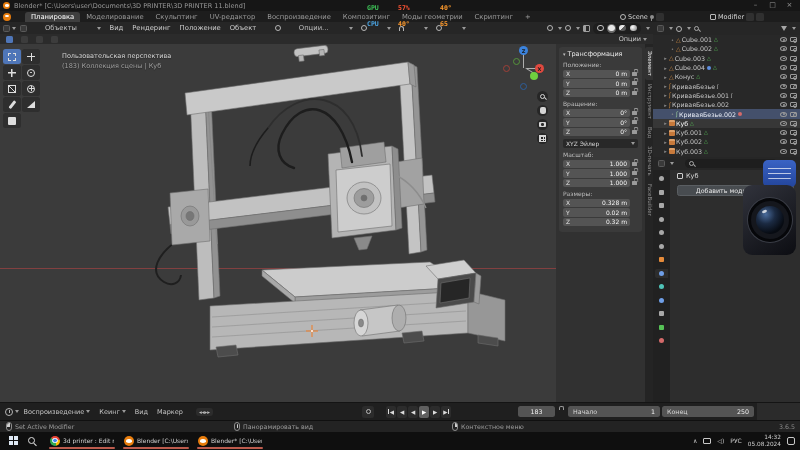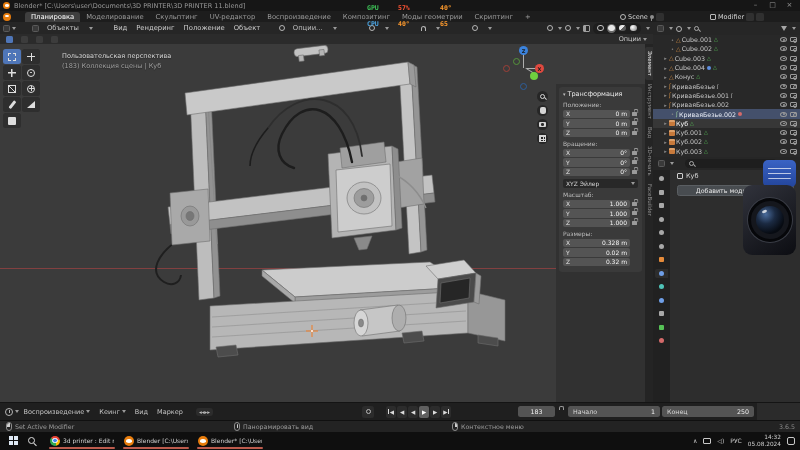--- a/index.html
+++ b/index.html
@@ -36,21 +36,21 @@
   
   .perf{position:absolute;left:367px;top:4px;width:100px;height:30px;z-index:70;font-family:"DejaVu Sans Mono",monospace;font-weight:bold;font-size:6.5px;pointer-events:none;}
   .perf .pl{position:absolute;height:9px;}
   .perf .lab{position:absolute;left:0;}
   .perf .v1{position:absolute;left:31px;}
   .perf .v2{position:absolute;left:73px;}
 
   
   .vp-header{position:absolute;left:0;top:22px;width:653px;height:12px;background:#262626;display:flex;align-items:center;font-size:6.8px;padding:0 3px;}
   .vph-item{margin:0 4.5px;color:#cdcdcd;white-space:nowrap;}
-  .vph-group{display:flex;align-items:center;gap:8px;margin:0 16px;color:#c0c0c0;}
+  .vph-group{display:flex;align-items:center;gap:18px;margin:0 4px;color:#c0c0c0;}
   .ic-sq{width:7px;height:7px;background:#3a3a3a;border:1px solid #5a5a5a;border-radius:1.5px;flex:none;}
   .ic-circ{width:6px;height:6px;border:1px solid #b5b5b5;border-radius:50%;flex:none;}
   .magnet{width:5px;height:5px;border:1.5px solid #b5b5b5;border-bottom:none;border-radius:4px 4px 0 0;flex:none;}
   .vph-right{position:absolute;right:3px;top:0;height:12px;display:flex;align-items:center;gap:3px;}
   .sh-pill{display:flex;gap:2px;background:#1e1e1e;padding:1px 3px;border-radius:7px;align-items:center;}
   .shw{width:9px;height:9px;border-radius:50%;display:flex;align-items:center;justify-content:center;}
   .shw.active{background:#6a6a6a;}
   .sh{width:6.5px;height:6.5px;border-radius:50%;border:1px solid #c4c4c4;}
   .sh.solid{background:#e8e8e8;border-color:#e8e8e8;}
   .sh.material{background:linear-gradient(135deg,#e8e8e8 50%,#5a5a5a 50%);border:none;}
@@ -92,21 +92,21 @@
   .navstack{position:absolute;left:537px;top:47px;display:flex;flex-direction:column;gap:3px;}
   .nav-btn{width:11px;height:11px;border-radius:50%;background:rgba(32,32,32,.75);display:flex;align-items:center;justify-content:center;}
   .nv-zoom{width:5px;height:5px;border:1px solid #d5d5d5;border-radius:50%;position:relative;}
   .nv-zoom::after{content:"";position:absolute;width:3px;height:1px;background:#d5d5d5;transform:rotate(45deg);right:-2.5px;bottom:-1px;}
   .nv-hand{width:6px;height:6.5px;background:#d5d5d5;border-radius:2px 2px 2.5px 2.5px;}
   .nv-cam{width:7px;height:5px;background:#d5d5d5;border-radius:1px;position:relative;}
   .nv-cam::after{content:"";position:absolute;left:2.2px;top:1.2px;width:2.5px;height:2.5px;border-radius:50%;background:#2a2a2a;}
   .nv-grid{width:7px;height:7px;background:linear-gradient(#d5d5d5,#d5d5d5) 50% 0/7px 1px no-repeat,linear-gradient(#d5d5d5,#d5d5d5) 50% 3px/7px 1px no-repeat,linear-gradient(#d5d5d5,#d5d5d5) 0 50%/1px 7px no-repeat,linear-gradient(#d5d5d5,#d5d5d5) 3px 50%/1px 7px no-repeat;border:1px solid #d5d5d5;}
 
   
-  .npanel{position:absolute;right:8px;top:0;bottom:0;width:89px;background:#313131;margin-top:40px;}
+  .npanel{position:absolute;right:8px;top:0;bottom:0;width:89px;background:#313131;}
   .np-block{margin:3px 3px;background:#3a3a3a;border-radius:3px;padding:3px 4px 5px;}
   .np-head{font-size:6.5px;color:#e8e8e8;display:flex;align-items:center;gap:2px;margin-bottom:2px;}
   .sec-label{font-size:6px;color:#bdbdbd;margin:3px 0 1.5px;}
   .axis-row{display:flex;align-items:center;margin-bottom:1px;}
   .axis-field{flex:1;height:8.5px;background:#545454;border-radius:2px;display:flex;justify-content:space-between;align-items:center;padding:0 3px;font-size:6px;}
   .axis-field .ax{color:#e0e0e0;}
   .axis-field .vv{color:#f5f5f5;}
   .lockw{width:8px;display:flex;justify-content:center;flex:none;}
   .lock{width:5px;height:4px;background:#9a9a9a;border-radius:0.5px;position:relative;}
   .lock::before{content:"";position:absolute;left:0.5px;top:-3px;width:3px;height:3px;border:1px solid #9a9a9a;border-bottom:none;border-radius:2px 2px 0 0;transform:translateX(1.5px);}

